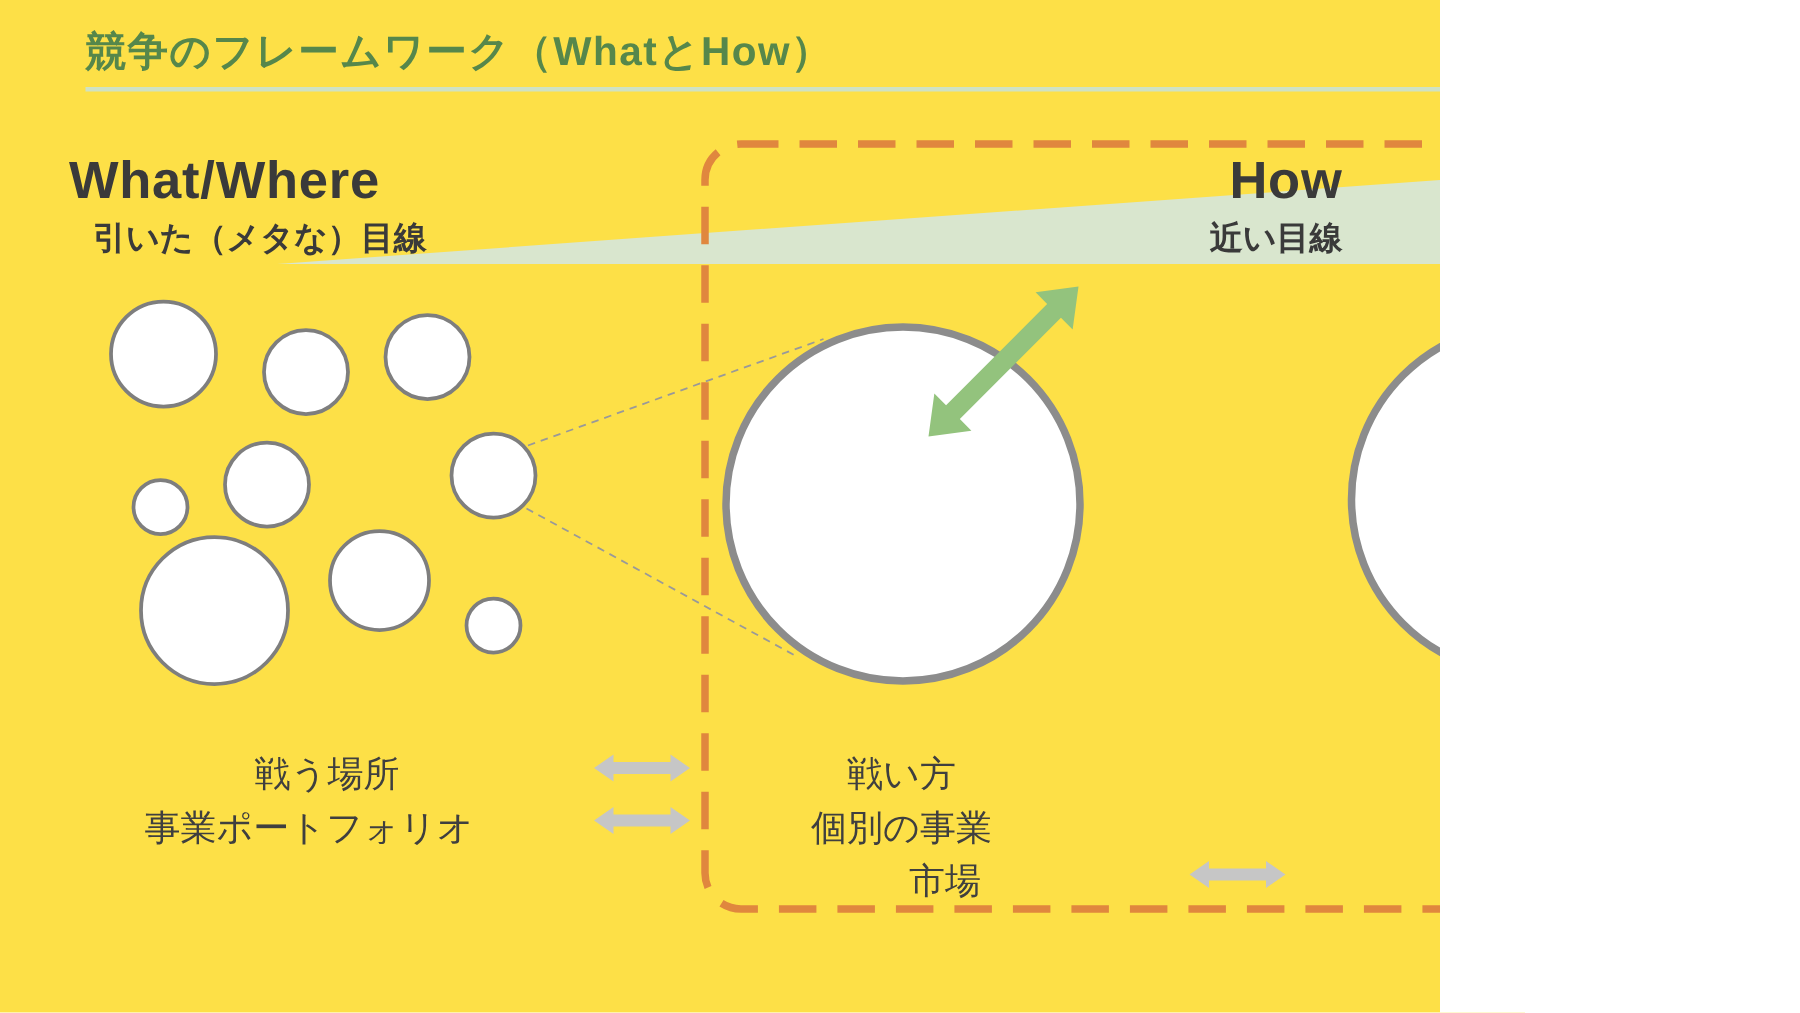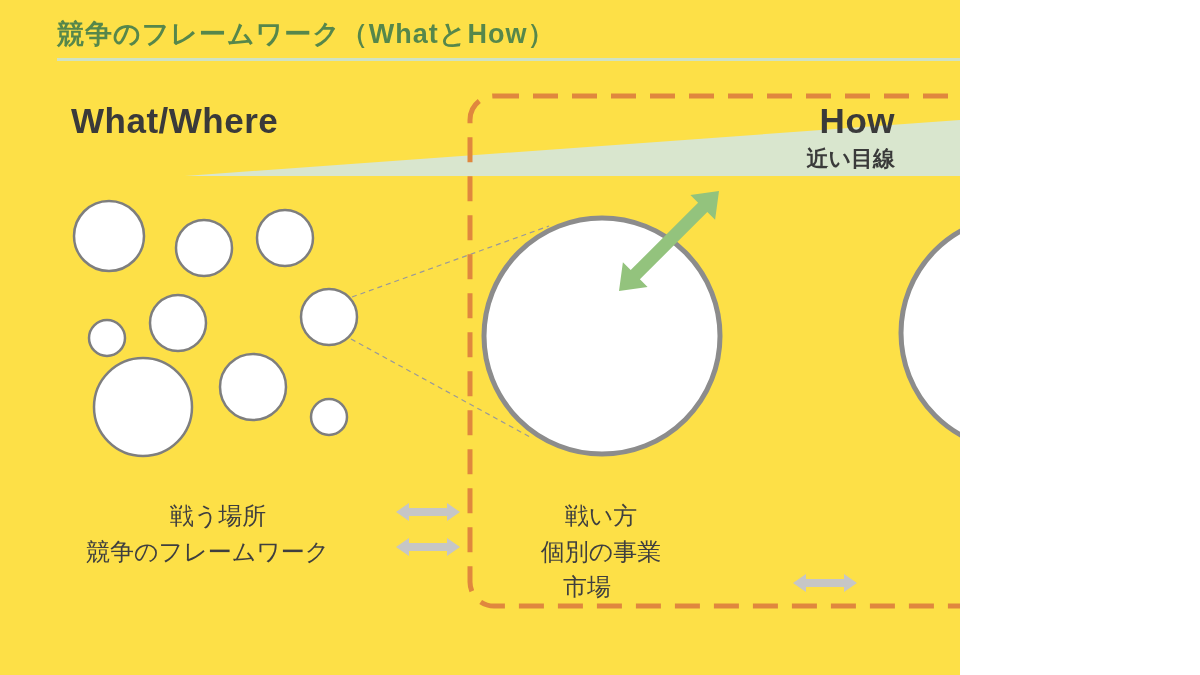--- a/index.html
+++ b/index.html
@@ -8,21 +8,21 @@
     font-family:"Liberation Sans","DejaVu Sans",sans-serif;color:#3a3a3a;
   }
   .abs{position:absolute;}
   .layer{position:absolute;left:0;top:0;}
   .slide-title{
     left:57px;top:16px;font-size:27px;font-weight:bold;color:#56874b;letter-spacing:1px;
   }
   .title-rule{left:57px;top:58px;width:1086px;height:3px;background:#cfe2c3;}
   .heading{font-size:35px;font-weight:bold;color:#3a3a3a;letter-spacing:0.5px;}
   .subheading{font-size:22px;font-weight:bold;color:#3a3a3a;}
-  .h-left{left:71px;top:101px;}
+  .h-left{left:46px;top:101px;}
   .sh-left{left:62px;top:144px;}
   .h-right{right:65px;top:101px;text-align:right;}
   .sh-right{right:65px;top:144px;text-align:center;}
   .lbl{font-size:24px;color:#3f3f3f;text-align:center;white-space:nowrap;}
   .logo{
     left:1108px;top:625px;width:86px;height:40px;font-size:30px;font-weight:bold;
     color:#2f3a4a;letter-spacing:0.5px;
   }
   .logo .leafwrap{position:absolute;left:15px;top:-7px;width:16px;height:16px;}
   .logo .dotmask{position:absolute;left:18px;top:2px;width:7px;height:7px;background:#fff;}
@@ -77,26 +77,27 @@
       <polygon points="396,512 409,503 409,508 447,508 447,503 460,512 447,521 447,516 409,516 409,521"></polygon>
       <polygon points="396,547 409,538 409,543 447,543 447,538 460,547 447,556 447,551 409,551 409,556"></polygon>
       <polygon points="793,583 806,574 806,579 844,579 844,574 857,583 844,592 844,587 806,587 806,592"></polygon>
     </g>
   </svg>
 
   <div class="abs slide-title">競争のフレームワーク（WhatとHow）</div>
   <div class="abs title-rule"></div>
 
   <div class="abs heading h-left">What/Where</div>
+  <div class="abs subheading sh-left">引いた（メタな）目線</div>
 
   <div class="abs heading h-right">How</div>
   <div class="abs subheading sh-right">近い目線</div>
 
   <div class="abs lbl" style="left:118px;top:500px;width:200px;">戦う場所</div>
-  <div class="abs lbl" style="left:86px;top:536px;width:240px;">競争のフレームワーク</div>
+  <div class="abs lbl" style="left:86px;top:536px;width:240px;">事業ポートフォリオ</div>
 
   <div class="abs lbl" style="left:501px;top:500px;width:200px;">戦い方</div>
   <div class="abs lbl" style="left:501px;top:536px;width:200px;">個別の事業</div>
-  <div class="abs lbl" style="left:487px;top:571px;width:200px;">市場</div>
+  <div class="abs lbl" style="left:530px;top:571px;width:200px;">市場</div>
   <div class="abs lbl" style="left:913px;top:571px;width:200px;">シェア</div>
 
 
 </div>
 
 </body></html>

